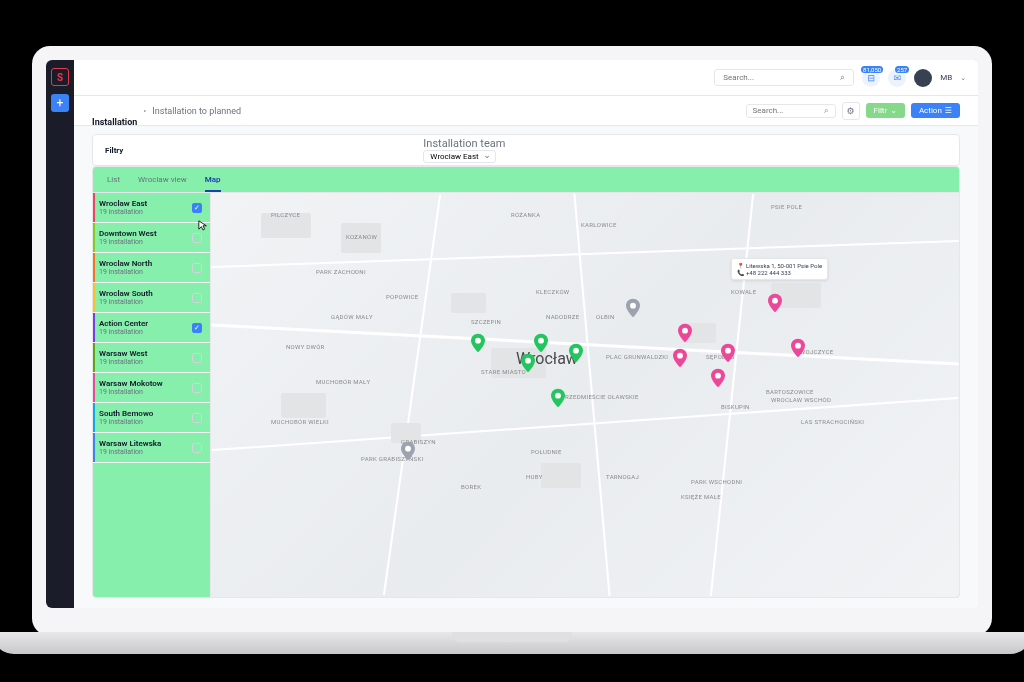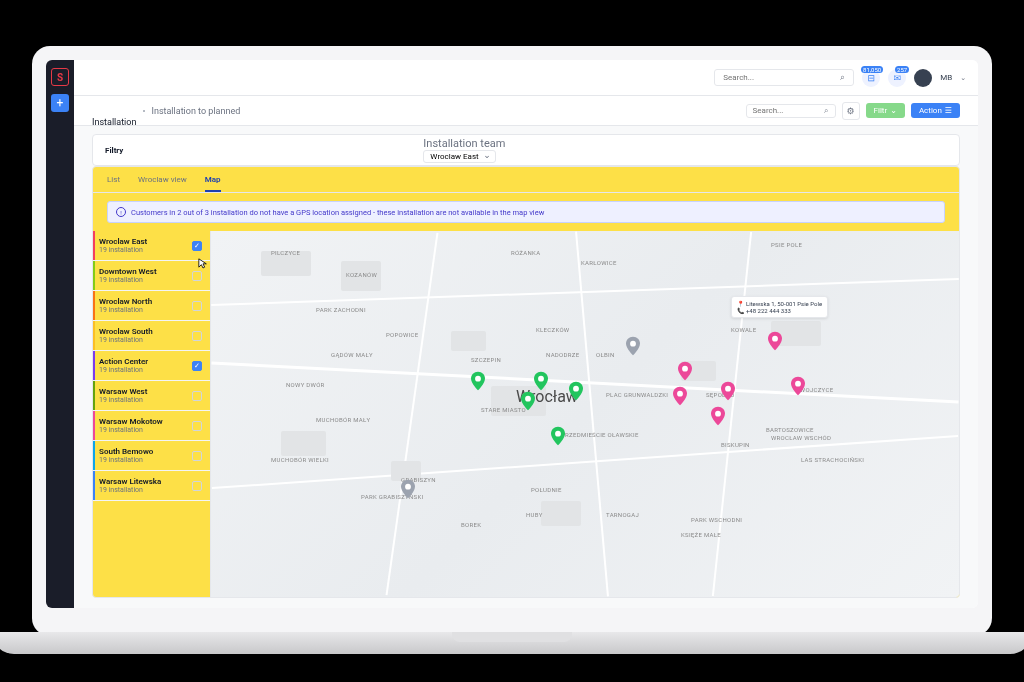--- a/index.html
+++ b/index.html
@@ -15,36 +15,36 @@
 .topbar { height: 36px; background: #fff; border-bottom: 1px solid #e5e7eb; display: flex; align-items: center; padding: 0 12px; gap: 8px; }
 .topbar .spacer { flex: 1; }
 .search-global { display: flex; align-items: center; background: #fff; border: 1px solid #e5e7eb; border-radius: 3px; padding: 2px 8px; width: 140px; font-size: 8px; color: #6b7280; }
 .search-global input { border: none; outline: none; flex: 1; font-size: 8px; }
 .icon-pill { width: 18px; height: 18px; border-radius: 50%; background: #eef2ff; display: flex; align-items: center; justify-content: center; position: relative; cursor: pointer; }
 .badge-dot { position: absolute; top: -3px; right: -3px; background: #3b82f6; color: #fff; font-size: 6px; padding: 0 2px; border-radius: 6px; }
 .avatar-circ { width: 18px; height: 18px; border-radius: 50%; background: #374151; }
 .user-txt { font-size: 8px; color: #374151; }
 .chev-down { font-size: 7px; color: #6b7280; cursor: pointer; }
 .subheader { height: 30px; background: #fff; border-bottom: 1px solid #e5e7eb; display: flex; align-items: center; padding: 0 18px; gap: 6px; font-size: 9px; }
-.subheader .title { font-weight: 400; color: #111827; margin-top: 22px; }
+.subheader .title { font-weight: 700; color: #111827; margin-top: 22px; }
 .subheader .dot { color: #9ca3af; }
 .subheader .crumb { color: #6b7280; }
 .subheader .spacer { flex: 1; }
 .search-small { display: flex; align-items: center; background: #fff; border: 1px solid #e5e7eb; border-radius: 3px; padding: 1px 6px; width: 90px; }
 .search-small input { border: none; outline: none; width: 100%; font-size: 8px; }
 .gear-btn { width: 18px; height: 18px; border: 1px solid #e5e7eb; border-radius: 3px; display: flex; align-items: center; justify-content: center; cursor: pointer; font-size: 9px; color: #6b7280; }
 .btn-filtr { background: #86d98a; color: #fff; font-size: 8px; padding: 3px 8px; border-radius: 3px; display: flex; align-items: center; gap: 3px; cursor: pointer; }
 .btn-action { background: #3b82f6; color: #fff; font-size: 8px; padding: 3px 8px; border-radius: 3px; display: flex; align-items: center; gap: 3px; cursor: pointer; }
 .filter-bar { margin: 8px 18px 0 18px; background: #fff; border: 1px solid #e5e7eb; border-radius: 4px; height: 32px; display: flex; align-items: center; padding: 0 12px; gap: 20px; font-size: 8px; }
 .filter-bar .lbl-filtry { font-weight: 700; color: #111827; }
 .filter-bar .team-block { margin-left: 280px; }
 .team-block .tlabel { color: #6b7280; font-size: 11px; display: block; }
 .team-select { border: 1px solid #e5e7eb; border-radius: 3px; padding: 1px 16px 1px 6px; font-size: 8px; background: #fff; cursor: pointer; position: relative; display: inline-block; }
 .team-select::after { content: '⌄'; position: absolute; right: 4px; top: -1px; font-size: 9px; color: #6b7280; }
-.content-wrap { margin: 0 18px 10px 18px; flex: 1; background: #fde047; border: 1px solid #e5e7eb; border-radius: 4px; display: flex; flex-direction: column; overflow: hidden; }
+.content-wrap { margin: 0 18px 10px 18px; flex: 1; background: #86efac; border: 1px solid #e5e7eb; border-radius: 4px; display: flex; flex-direction: column; overflow: hidden; }
 .tabs-row { display: flex; padding: 8px 14px 0 14px; gap: 18px; font-size: 8px; border-bottom: 1px solid #e5e7eb; }
 .tab-item { color: #6b7280; padding-bottom: 6px; cursor: pointer; }
 .tab-item.active { color: #1e40af; font-weight: 600; border-bottom: 2px solid #1e40af; }
 .warning-banner { margin: 8px 14px; background: #eef0ff; border: 1px solid #c7d2fe; border-radius: 3px; padding: 5px 8px; font-size: 7.5px; color: #4338ca; display: flex; align-items: center; gap: 5px; }
 .warn-icon { width: 10px; height: 10px; border: 1px solid #4338ca; border-radius: 50%; display: flex; align-items: center; justify-content: center; font-size: 6px; }
 .map-layout { flex: 1; display: flex; overflow: hidden; }
 .team-list { width: 118px; border-right: 1px solid #e5e7eb; overflow-y: auto; position: relative; }
 .team-list::-webkit-scrollbar { width: 4px; }
 .team-list::-webkit-scrollbar-thumb { background: #111827; border-radius: 2px; }
 .team-row { display: flex; align-items: center; padding: 6px 8px 6px 6px; border-bottom: 1px solid #f3f4f6; cursor: pointer; position: relative; }
@@ -127,24 +127,20 @@
         </div>
       </div>
 
       <div class="content-wrap">
         <div class="tabs-row">
           <div class="tab-item">List</div>
           <div class="tab-item">Wroclaw view</div>
           <div class="tab-item active">Map</div>
         </div>
 
-        <div class="warning-banner">
-          <span class="warn-icon">!</span>
-          <span>Customers in 2 out of 3 installation do not have a GPS location assigned - these installation are not available in the map view</span>
-        </div>
 
         <div class="map-layout">
           <div class="team-list" id="team-list" style="position: relative;">
               <div class="team-row" style="--stripe: #f43f5e;">
     <div class="team-info">
       <div class="team-name">Wroclaw East</div>
       <div class="team-count">19 installation</div>
     </div>
     <div class="team-check checked">✓</div>
               </div>

